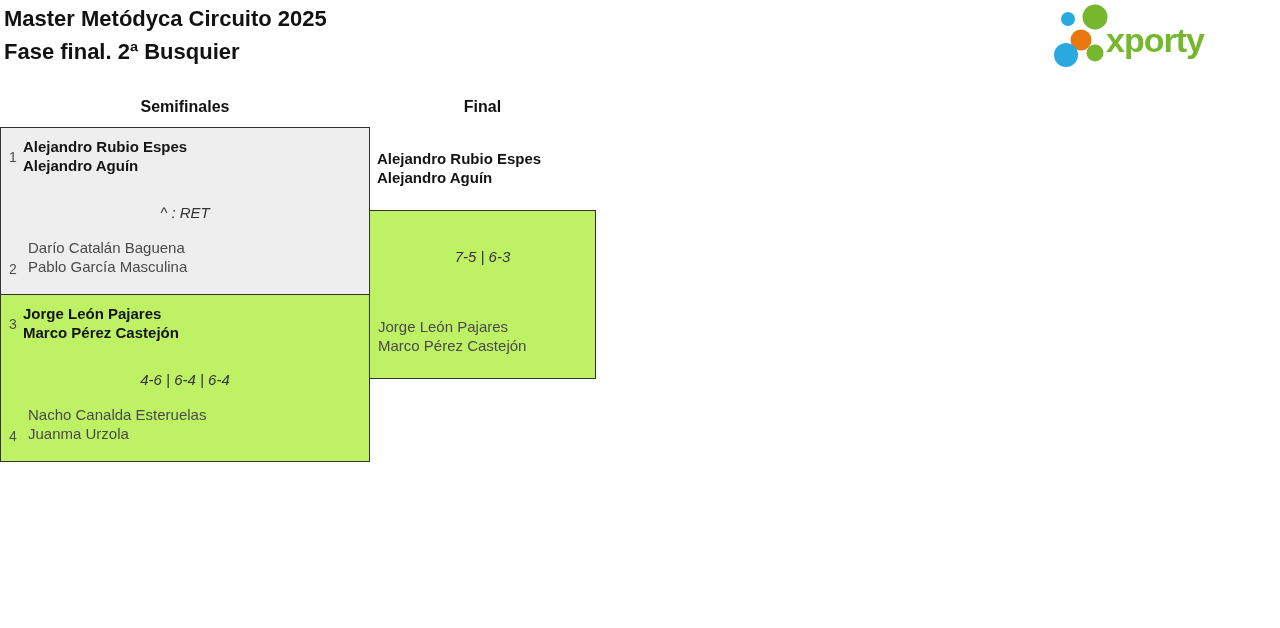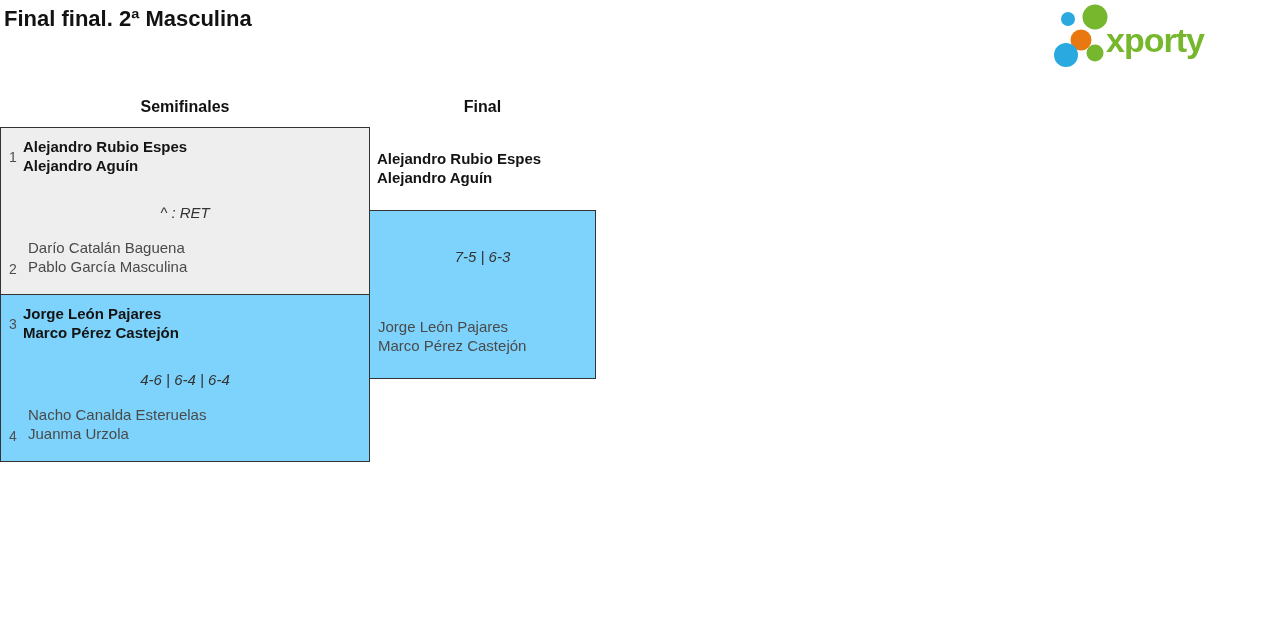--- a/index.html
+++ b/index.html
@@ -55,21 +55,21 @@
     text-align: center;
   }
   .col-header.semis { left: 0; width: 370px; }
   .col-header.final { left: 369px; width: 227px; }
 
   
   .match-box {
     position: absolute;
     box-sizing: border-box;
     border: 1px solid #333333;
-    background: #7dd3fc;
+    background: #bef264;
   }
   .match-box.sf1 { left: 0; top: 127px; width: 370px; height: 168px; background: #eeeeee; }
   .match-box.sf2 { left: 0; top: 294px; width: 370px; height: 168px; }
   .match-box.final-box { left: 369px; top: 210px; width: 227px; height: 169px; }
 
   .team {
     position: absolute;
     font-size: 15px;
     line-height: 19px;
     white-space: nowrap;
@@ -115,21 +115,22 @@
   }
   .final-box .score { top: 36px; }
   .final-box .team.ft2 { left: 8px; top: 106px; }
 </style>
 </head>
 <body>
 
 <div class="canvas">
 
   <div class="title">
-    <div>Final final. 2ª Masculina</div>
+    <div>Master Metódyca Circuito 2025</div>
+    <div>Fase final. 2ª Busquier</div>
   </div>
 
   <div>
     <svg class="logo-dots" width="70" height="70" viewBox="0 0 70 70">
       <circle cx="23" cy="19" r="7" fill="#2aa9e0"></circle>
       <circle cx="50" cy="17" r="12.5" fill="#76b72d"></circle>
       <circle cx="36" cy="40" r="10.5" fill="#e8780f"></circle>
       <circle cx="21" cy="55" r="12" fill="#2aa9e0"></circle>
       <circle cx="50" cy="53" r="8.5" fill="#76b72d"></circle>
     </svg>

